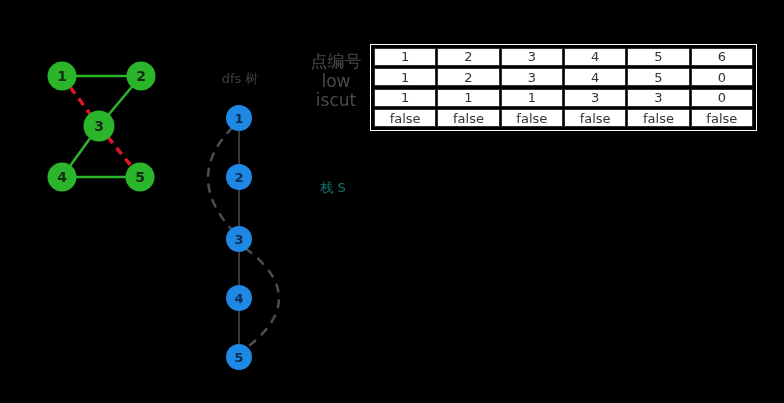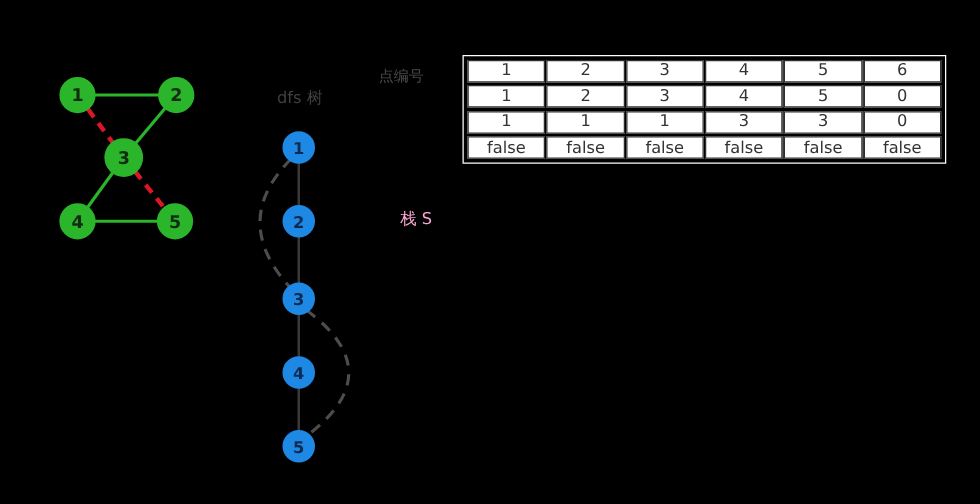--- a/index.html
+++ b/index.html
@@ -60,32 +60,32 @@
     fill: #0d2b50;
     text-anchor: middle;
   }
   .float-label {
     position: absolute;
     text-align: center;
     font-size: 13px;
     line-height: 16px;
   }
   .dfs-label { left: 200px; top: 71px; width: 80px; color: #3f3f3f; text-align: center; }
-  .stack-label { left: 303px; top: 168px; width: 60px; color: #f9a8d4; }
+  .stack-label { left: 303px; top: 180px; width: 60px; color: #0f766e; }
   .rowlabels {
     position: absolute;
     left: 303px;
     top: 52px;
     width: 66px;
   }
   .rowlabel {
     height: 19.5px;
     line-height: 19.5px;
-    text-align: left;
-    font-size: 12px;
+    text-align: center;
+    font-size: 17px;
     color: #4a4a4a;
   }
   .val-table {
     position: absolute;
     left: 370px;
     top: 44px;
     width: 387px;
     height: 87px;
     box-sizing: border-box;
     border: 1.5px solid #ffffff;
@@ -150,20 +150,22 @@
     <text x="239" y="244" class="tree-node-label">3</text>
     <text x="239" y="303" class="tree-node-label">4</text>
     <text x="239" y="362" class="tree-node-label">5</text>
   </svg>
 
   <div class="float-label dfs-label">dfs 树</div>
   <div class="float-label stack-label">栈 S</div>
 
   <div class="rowlabels">
     <div class="rowlabel">点编号</div>
+    <div class="rowlabel">low</div>
+    <div class="rowlabel">iscut</div>
   </div>
 
   <div class="val-table">
     <div class="val-cell">1</div>
     <div class="val-cell">2</div>
     <div class="val-cell">3</div>
     <div class="val-cell">4</div>
     <div class="val-cell">5</div>
     <div class="val-cell">6</div>
 

